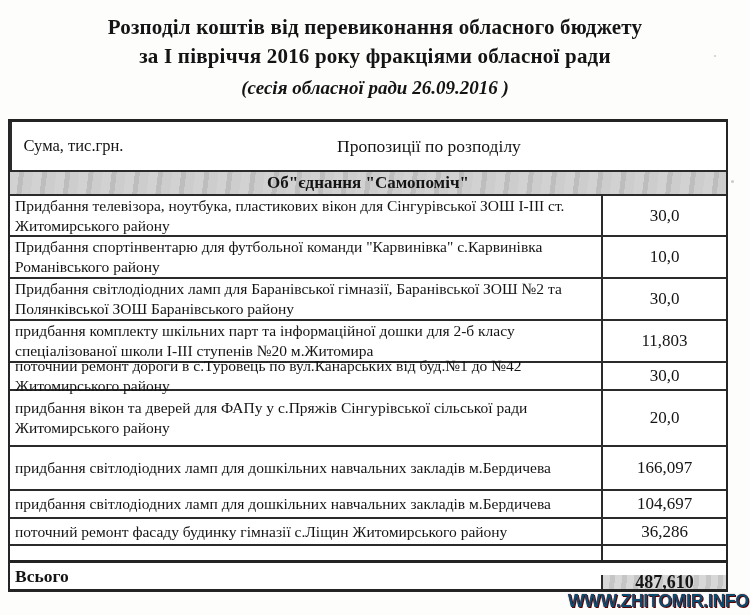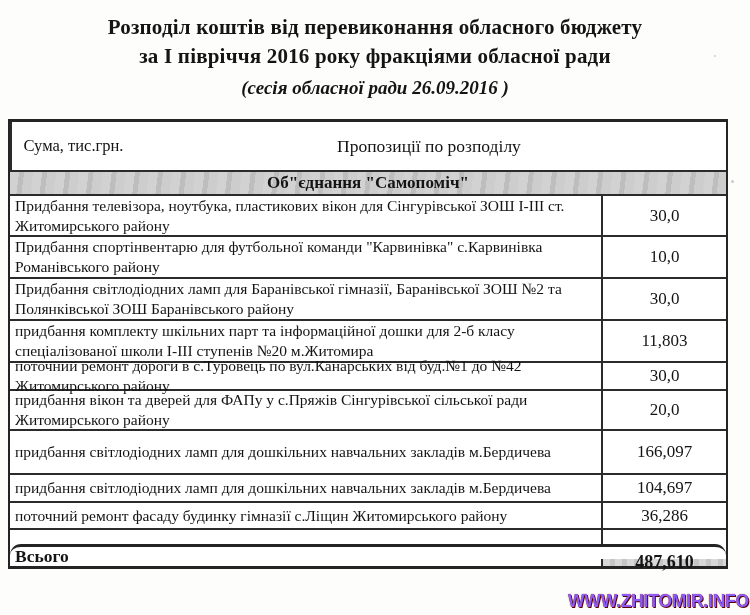--- a/index.html
+++ b/index.html
@@ -39,38 +39,38 @@
   .header-row{height:48px;}
   .header-row .desc{justify-content:center;font-size:17.5px;}
   .header-row .amt{font-size:16.5px;}
   .section-row{
     height:24px;justify-content:center;align-items:center;
     background:
       repeating-linear-gradient(97deg, rgba(255,255,255,.16) 0 9px, rgba(120,120,120,.14) 9px 14px, rgba(255,255,255,.08) 14px 23px),
       #c9c9c9;
     font-weight:bold;font-size:17px;display:flex;
   }
-  .h40{height:28px}.h41{height:41px}.h42{height:42px}.h43{height:40px}.h44{height:44px}
+  .h40{height:28px}.h41{height:41px}.h42{height:42px}.h43{height:56px}.h44{height:44px}
   .h27{height:27px}.h27 .desc{align-items:center;}
   .empty-row{height:16px;}
-  .total-row{height:22px;border-top:3px solid #232323;font-weight:bold;border-radius:13px;}
+  .total-row{height:29px;border-top:3px solid #232323;font-weight:bold;}
   .total-row .desc{font-size:17.5px;}
   .total-row .amt{
     font-size:18px;font-weight:bold;
     background:
       repeating-linear-gradient(94deg, rgba(255,255,255,.18) 0 7px, rgba(130,130,130,.12) 7px 12px),
       #cfcfcf;
     margin-top: 12px;
   }
   
   .watermark{
     position:absolute;right:1px;top:591px;z-index:5;
     font-family:"Liberation Sans","DejaVu Sans",sans-serif;
     font-weight:bold;font-size:17.5px;letter-spacing:-0.2px;
-    color:#8b5cf6;
+    color:#0c4a6e;
     text-shadow:1px 1px 0 #5a0000, 0 0 1px #800000;
     white-space:nowrap;
   }
   
   .speck{position:absolute;border-radius:50%;background:#9a9a9a;opacity:.5;}
 </style>
 </head>
 <body>
 
 <div class="title">

